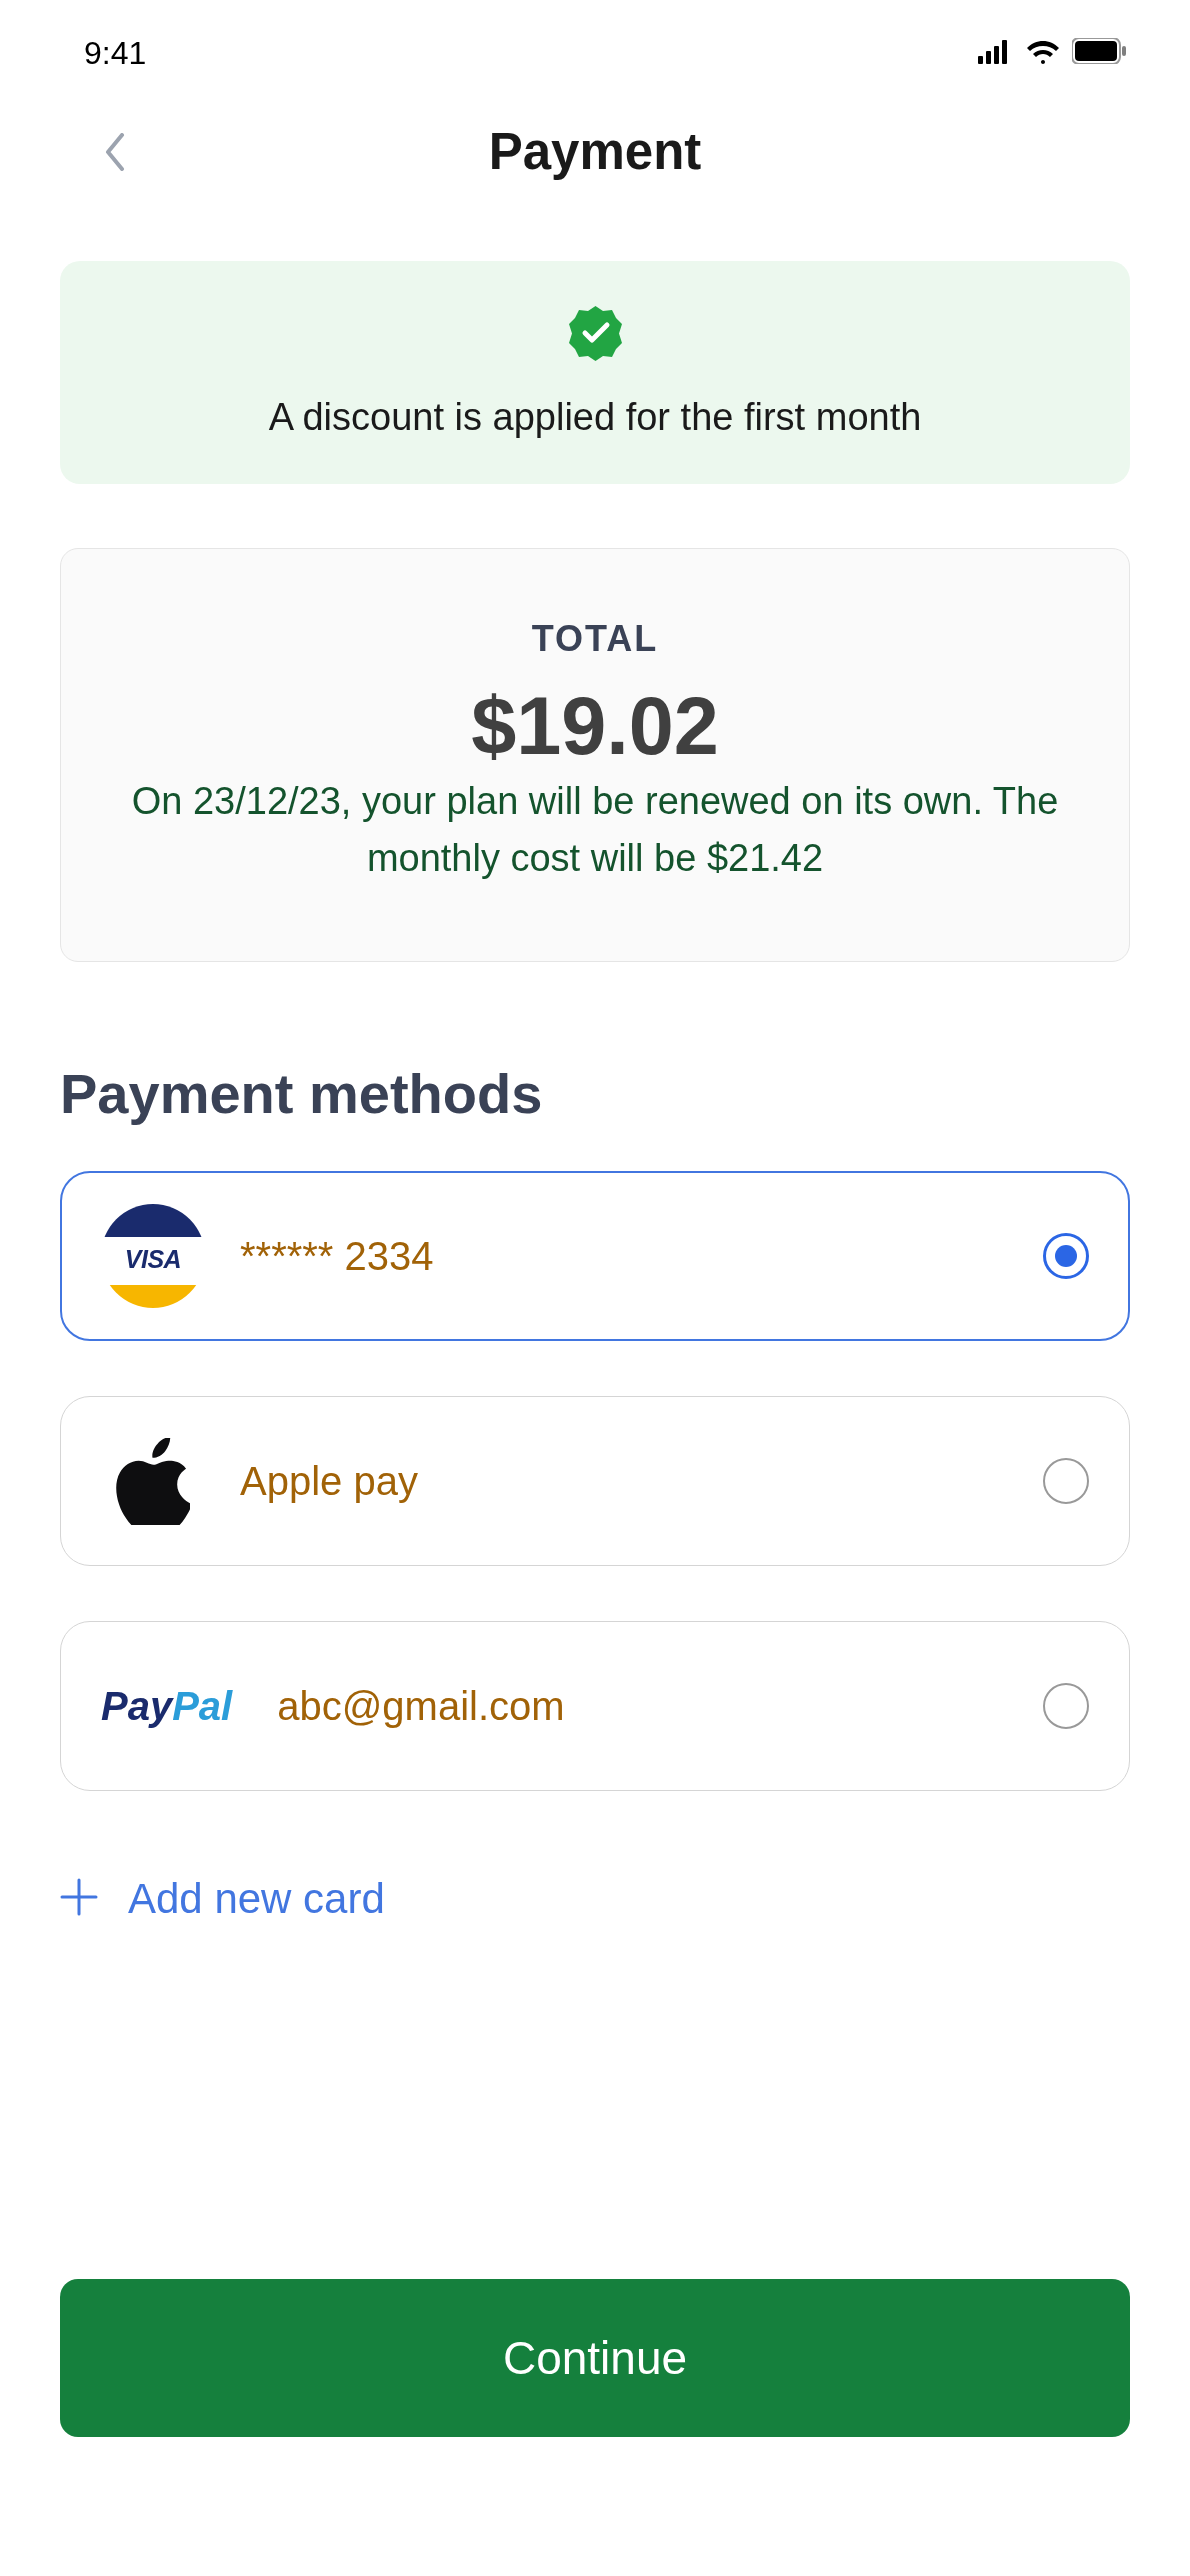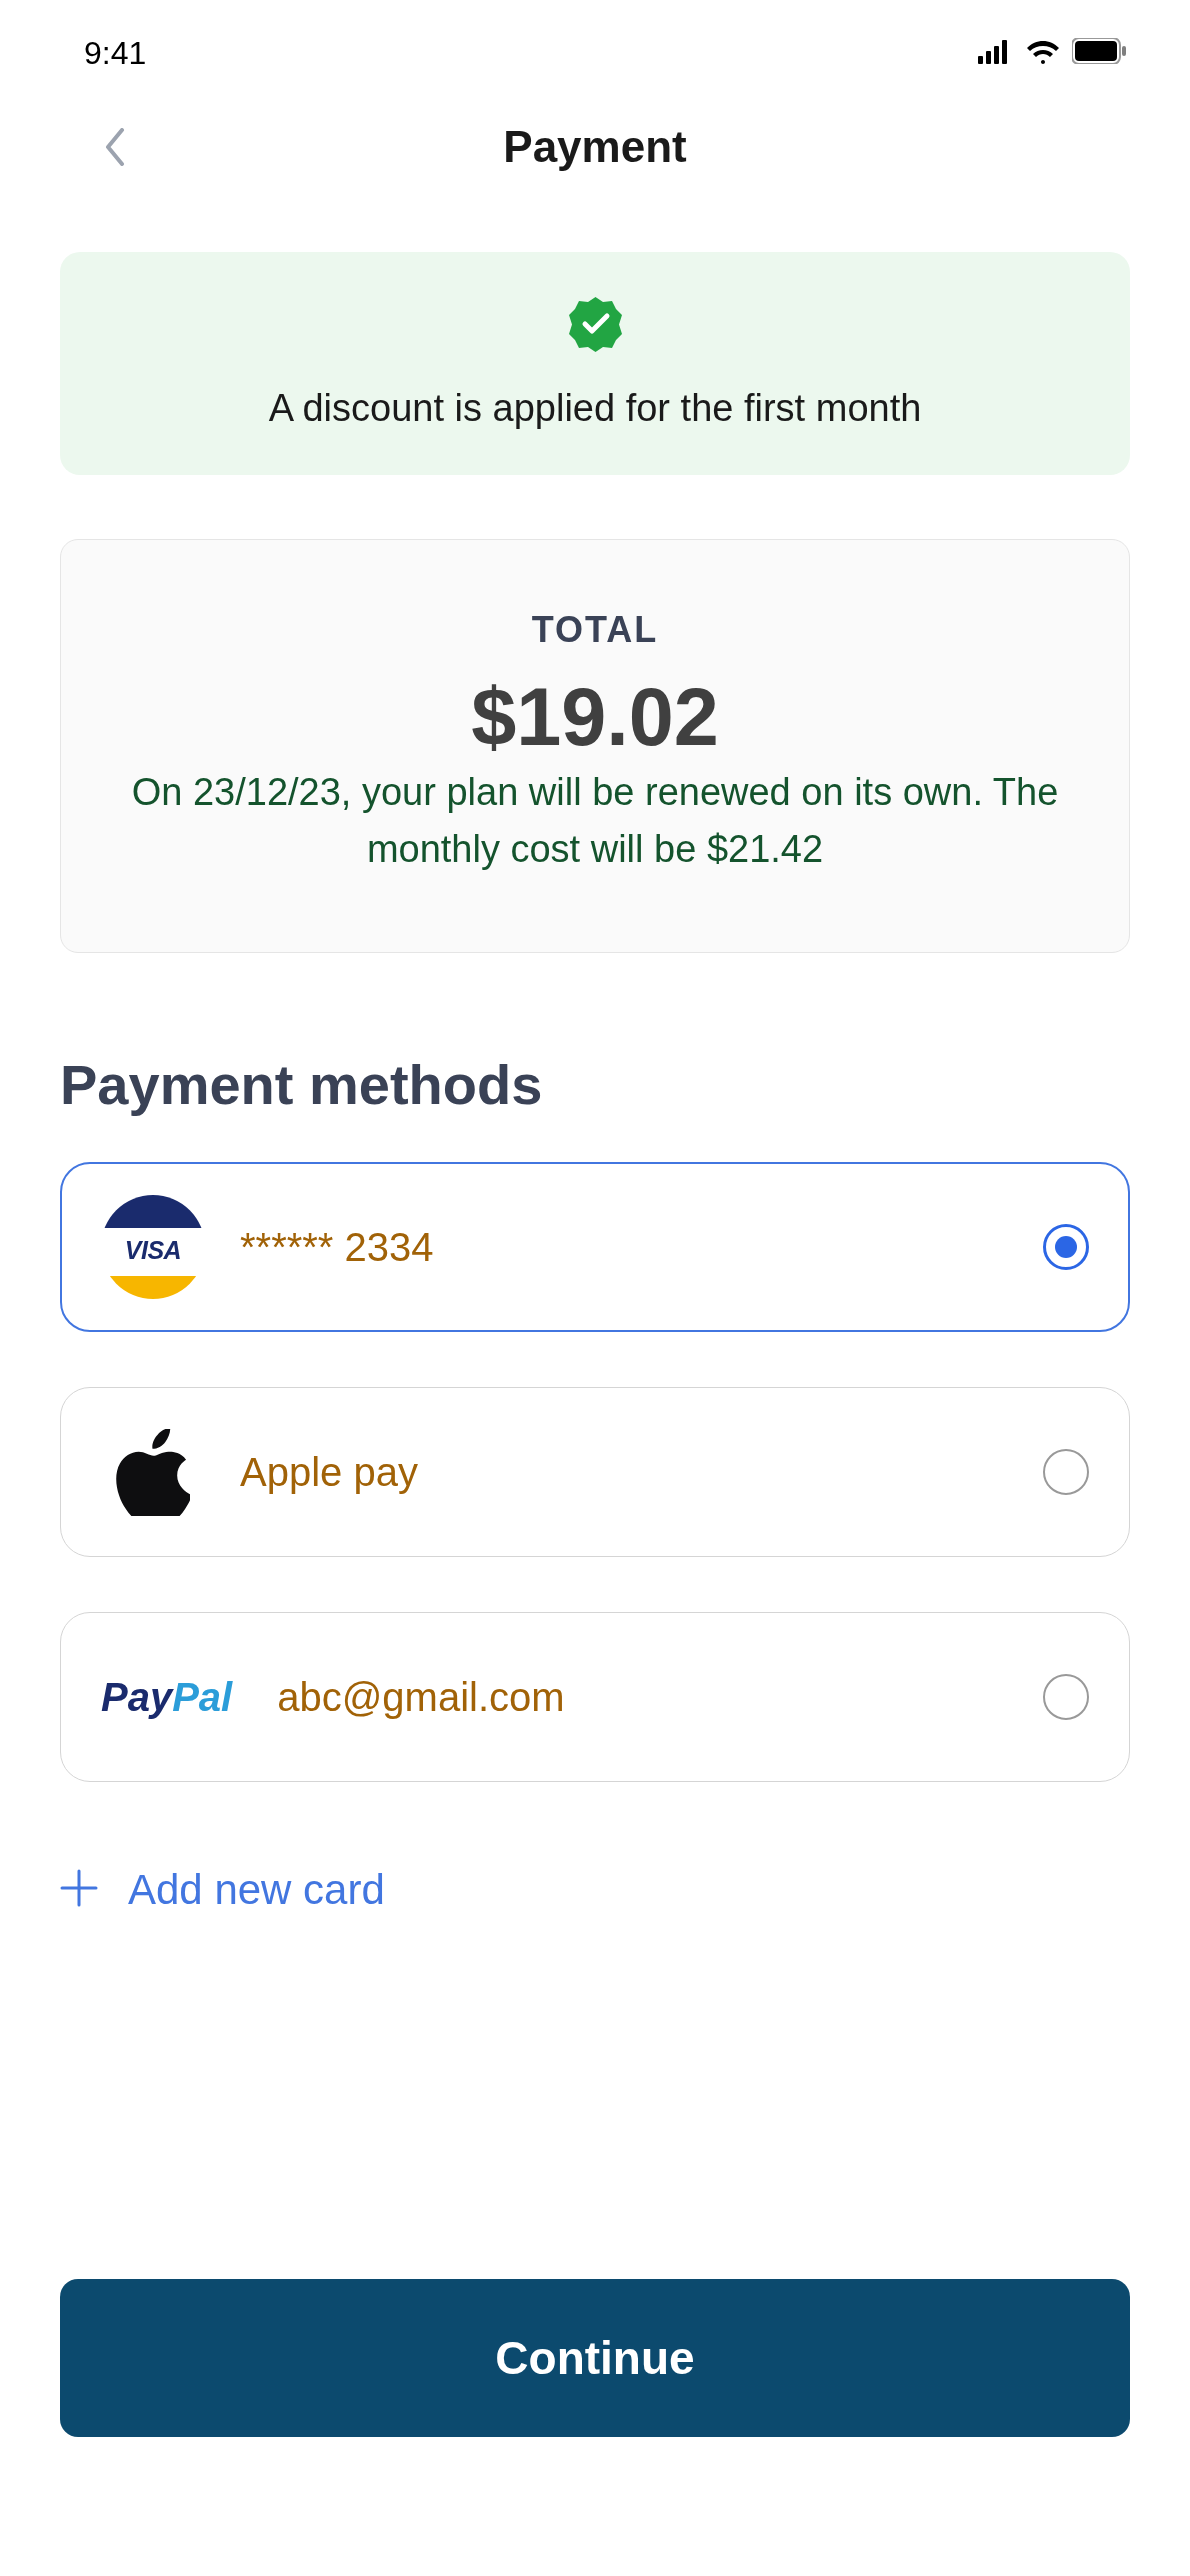--- a/index.html
+++ b/index.html
@@ -45,21 +45,21 @@
       position: absolute;
       left: 94px;
     }
     .back-btn svg {
       width: 24px;
       height: 38px;
     }
     .header-title {
       flex: 1;
       text-align: center;
-      font-size: 44px;
+      font-size: 51px;
       font-weight: 700;
       color: #1a1a1a;
     }
     .content {
       padding: 0 60px;
     }
     .banner {
       margin-top: 50px;
       background: #ecf8ee;
       border-radius: 20px;
@@ -230,27 +230,27 @@
     .add-card-text {
       font-size: 42px;
       color: #4276e0;
       font-weight: 500;
     }
     .continue-btn {
       position: absolute;
       bottom: 139px;
       left: 60px;
       right: 60px;
-      background: #0c4a6e;
+      background: #15803d;
       border-radius: 18px;
       padding: 52px;
       text-align: center;
       color: #fff;
       font-size: 46px;
-      font-weight: 700;
+      font-weight: 400;
       cursor: pointer;
     }
   </style>
 </head>
 <body>
 
 <div class="status-bar">
   <span>9:41</span>
   <div class="status-icons">
     <span>

